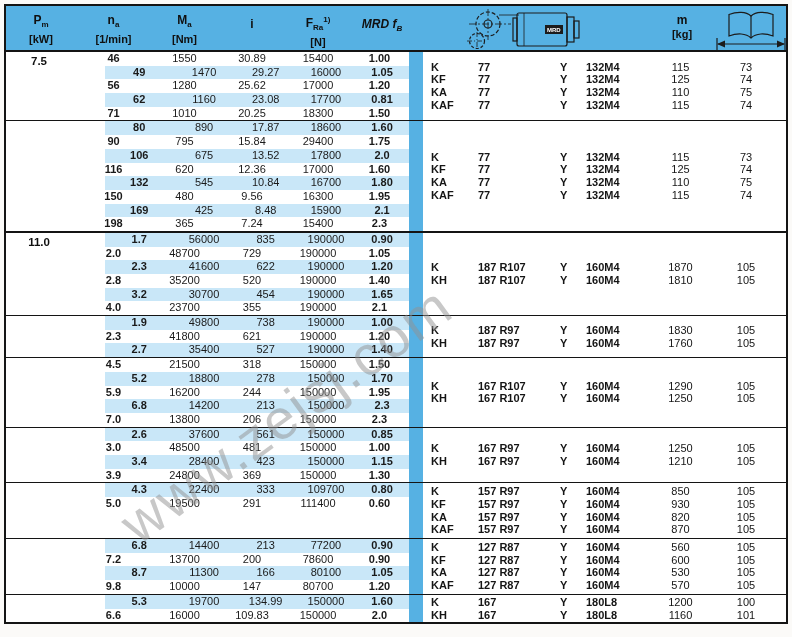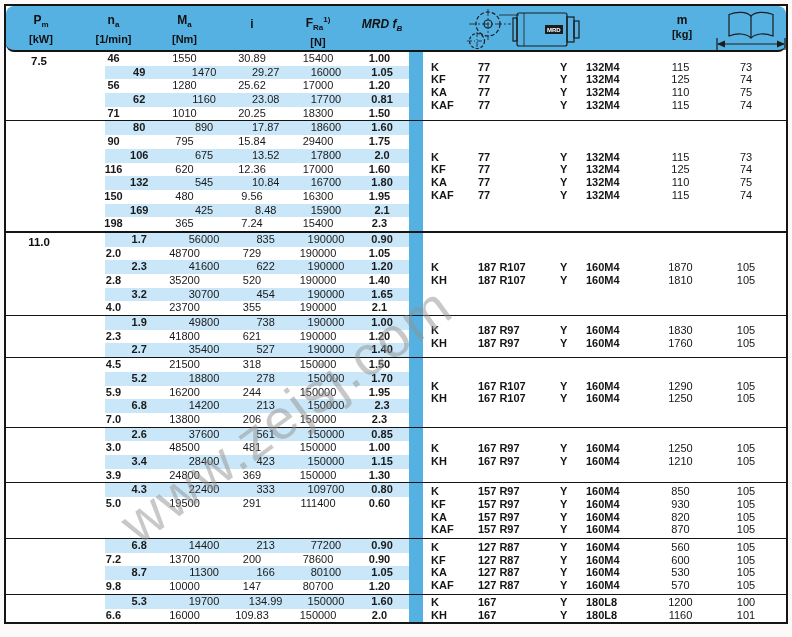--- a/index.html
+++ b/index.html
@@ -1,21 +1,21 @@
 <!DOCTYPE html>
 <html style="--header_blue: #56b1e3; --row_stripe: #c9e7f8; --border: #141414;"><head>
 <meta charset="utf-8">
 <style>
   * { margin:0; padding:0; box-sizing:border-box; }
   body { font-family:"Liberation Sans", sans-serif; background:#e8e6e2; }
   .page { position:relative; width:792px; height:637px; background:#fbfaf8; overflow:hidden; }
   .gtable { position:absolute; left:4px; top:4px; width:784px; border:2px solid var(--border); background:#fff; }
 
   
-  .thead { position:relative; height:46px; background:var(--header_blue); border-bottom:2px solid var(--border); color:#101010;border-radius:8px; }
+  .thead { position:relative; height:46px; background:var(--header_blue); border-bottom:2px solid var(--border); color:#101010; }
   .hcell { position:absolute; top:7px; text-align:center; font-weight:bold; font-size:12px; line-height:14px; }
   .hc0 { left:0;   width:70px; }
   .hc1 { left:70px;  width:75px; }
   .hc2 { left:145px; width:67px; }
   .hc3 { left:212px; width:68px; top:11px; }
   .hc4 { left:280px; width:64px; }
   .hc5 { left:344px; width:64px; top:11px;font-style:italic; }
   .hunit { font-size:11px; font-weight:bold; }
   .hcell sub { font-size:8px; }
   .hcell sup { font-size:8px; }

